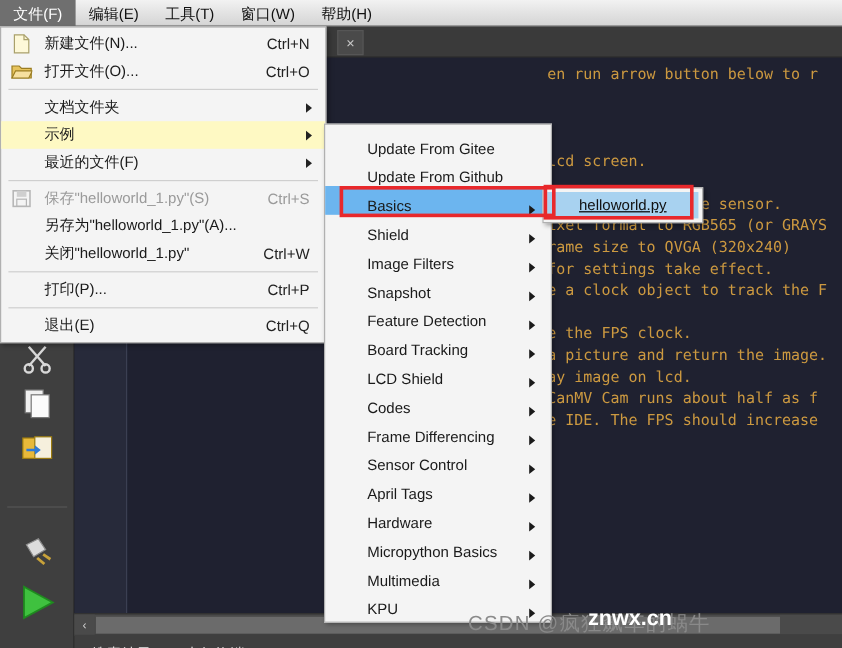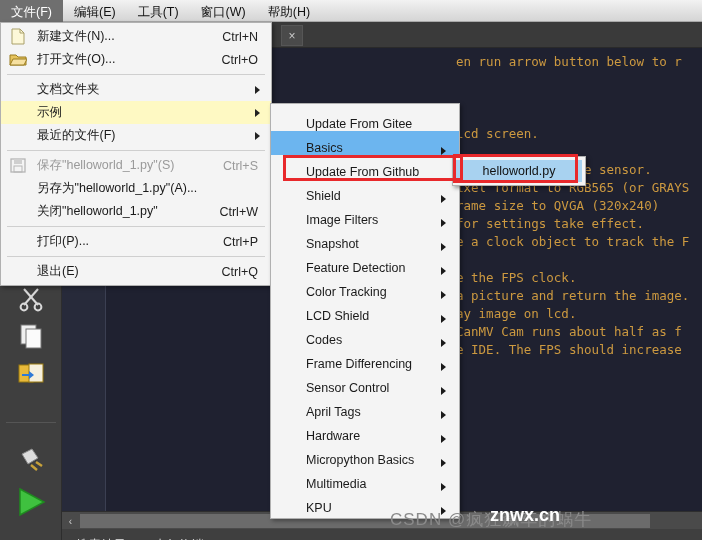--- a/index.html
+++ b/index.html
@@ -210,20 +210,21 @@
 
   
   .menu-leaf {
     position: absolute; left: 452px; top: 156px;
     width: 134px; height: 30px;
     background: #f4f4f4;
     border: 1px solid #b0b0b0;
     box-shadow: 2px 2px 4px rgba(0,0,0,.4);
     z-index: 70;
     padding: 3px;
+    text-decoration: underline;
   }
   .menu-leaf .leafrow {
     height: 22px;
     background: #a8d2f0;
     display: flex; align-items: center; justify-content: center;
     color: #111;
     font-size: 12.5px;
   }
 
   
@@ -440,45 +441,45 @@
     <div class="mrow">
       <span class="lbl">退出(E)</span>
       <span class="acc">Ctrl+Q</span>
     </div>
   </div>
 
   <div class="menu-ex">
     <div class="exrow">
       <span class="lbl">Update From Gitee</span>
     </div>
+    <div class="exrow">
+      <span class="lbl">Update From Github</span>
+    </div>
     <div class="exrow sel">
       <span class="lbl">Basics</span>
       <span class="arw"></span>
     </div>
     <div class="exrow">
-      <span class="lbl">Update From Github</span>
-    </div>
-    <div class="exrow">
       <span class="lbl">Shield</span>
       <span class="arw"></span>
     </div>
     <div class="exrow">
       <span class="lbl">Image Filters</span>
       <span class="arw"></span>
     </div>
     <div class="exrow">
       <span class="lbl">Snapshot</span>
       <span class="arw"></span>
     </div>
     <div class="exrow">
       <span class="lbl">Feature Detection</span>
       <span class="arw"></span>
     </div>
     <div class="exrow">
-      <span class="lbl">Color Tracking</span>
+      <span class="lbl">Board Tracking</span>
       <span class="arw"></span>
     </div>
     <div class="exrow">
       <span class="lbl">LCD Shield</span>
       <span class="arw"></span>
     </div>
     <div class="exrow">
       <span class="lbl">Codes</span>
       <span class="arw"></span>
     </div>

